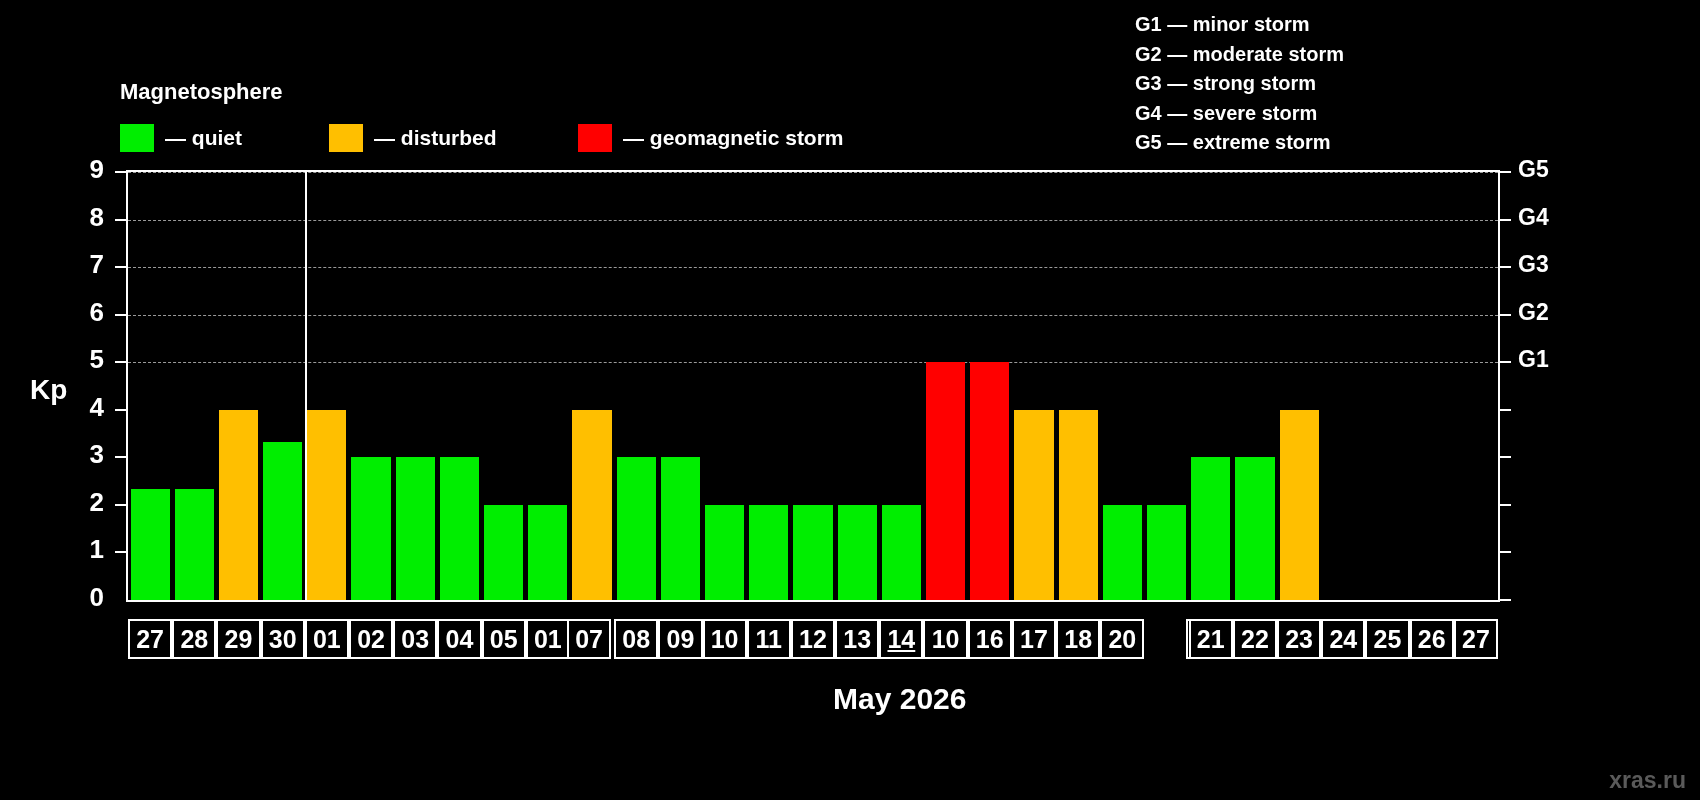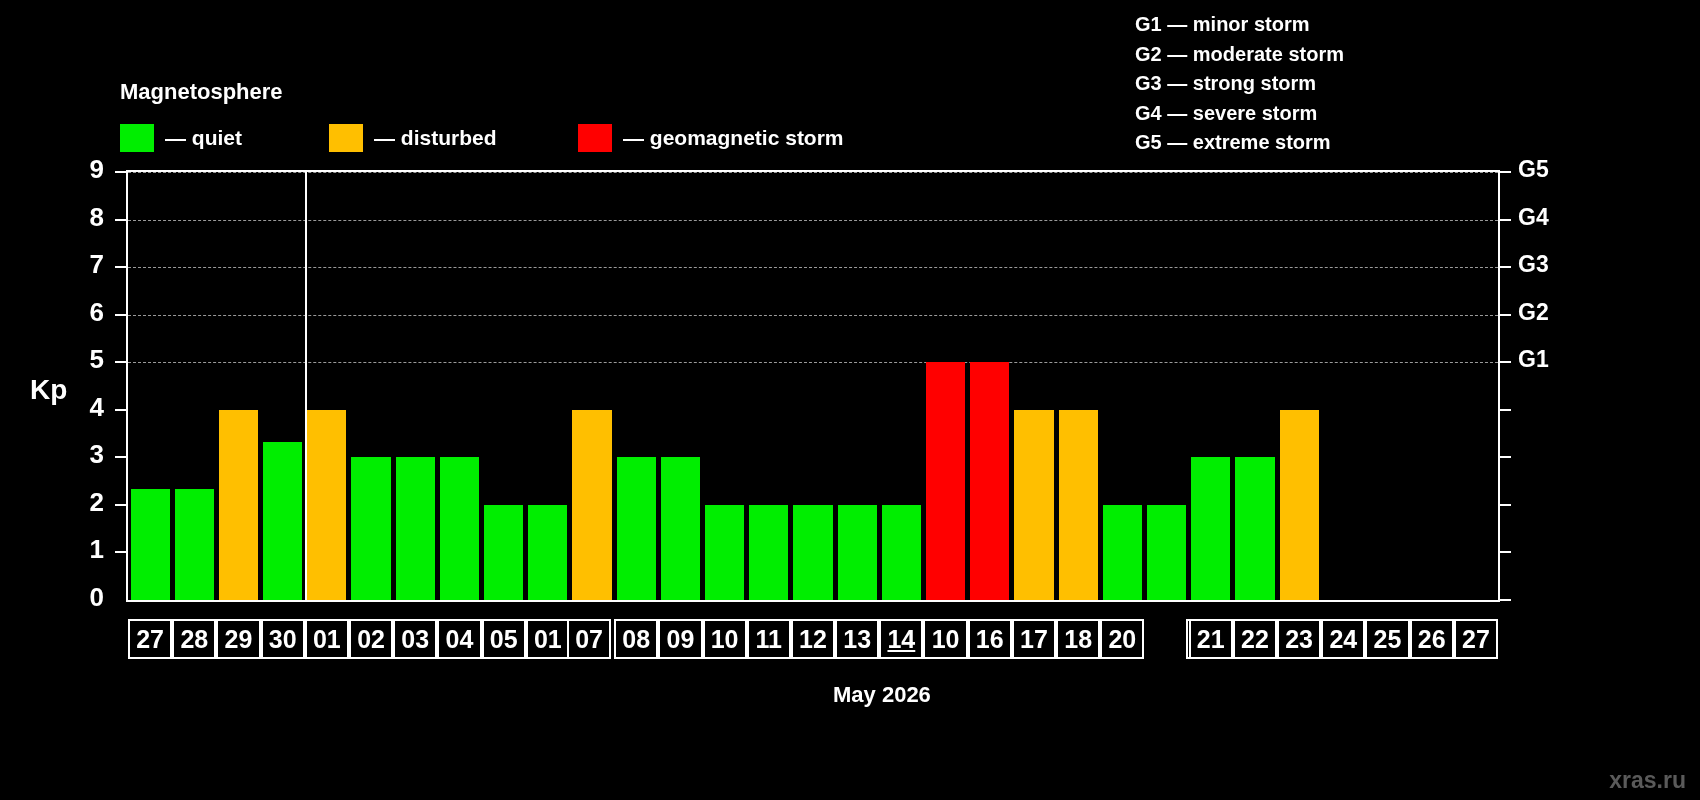--- a/index.html
+++ b/index.html
@@ -74,21 +74,21 @@
   }
 
   
   .dates{position:absolute;left:126px;top:619px;height:40px;}
   .date-box{
     position:absolute;top:0;height:40px;
     border:2px solid #fff;box-sizing:border-box;background:#000;
     display:flex;align-items:center;justify-content:center;
     font-size:25px;font-weight:bold;color:#fff;
   }
-  .month-inner{position:absolute;left:833px;top:682px;font-size:22px;font-weight:bold;}
+  .month-inner{position:absolute;left:833px;top:682px;font-size:30px;font-weight:bold;}
   .watermark{
     position:absolute;right:14px;bottom:6px;
     font-size:23px;font-weight:bold;color:#5a5a5a;
   }
 </style>
 </head>
 <body>
 
 <div id="root">
 

